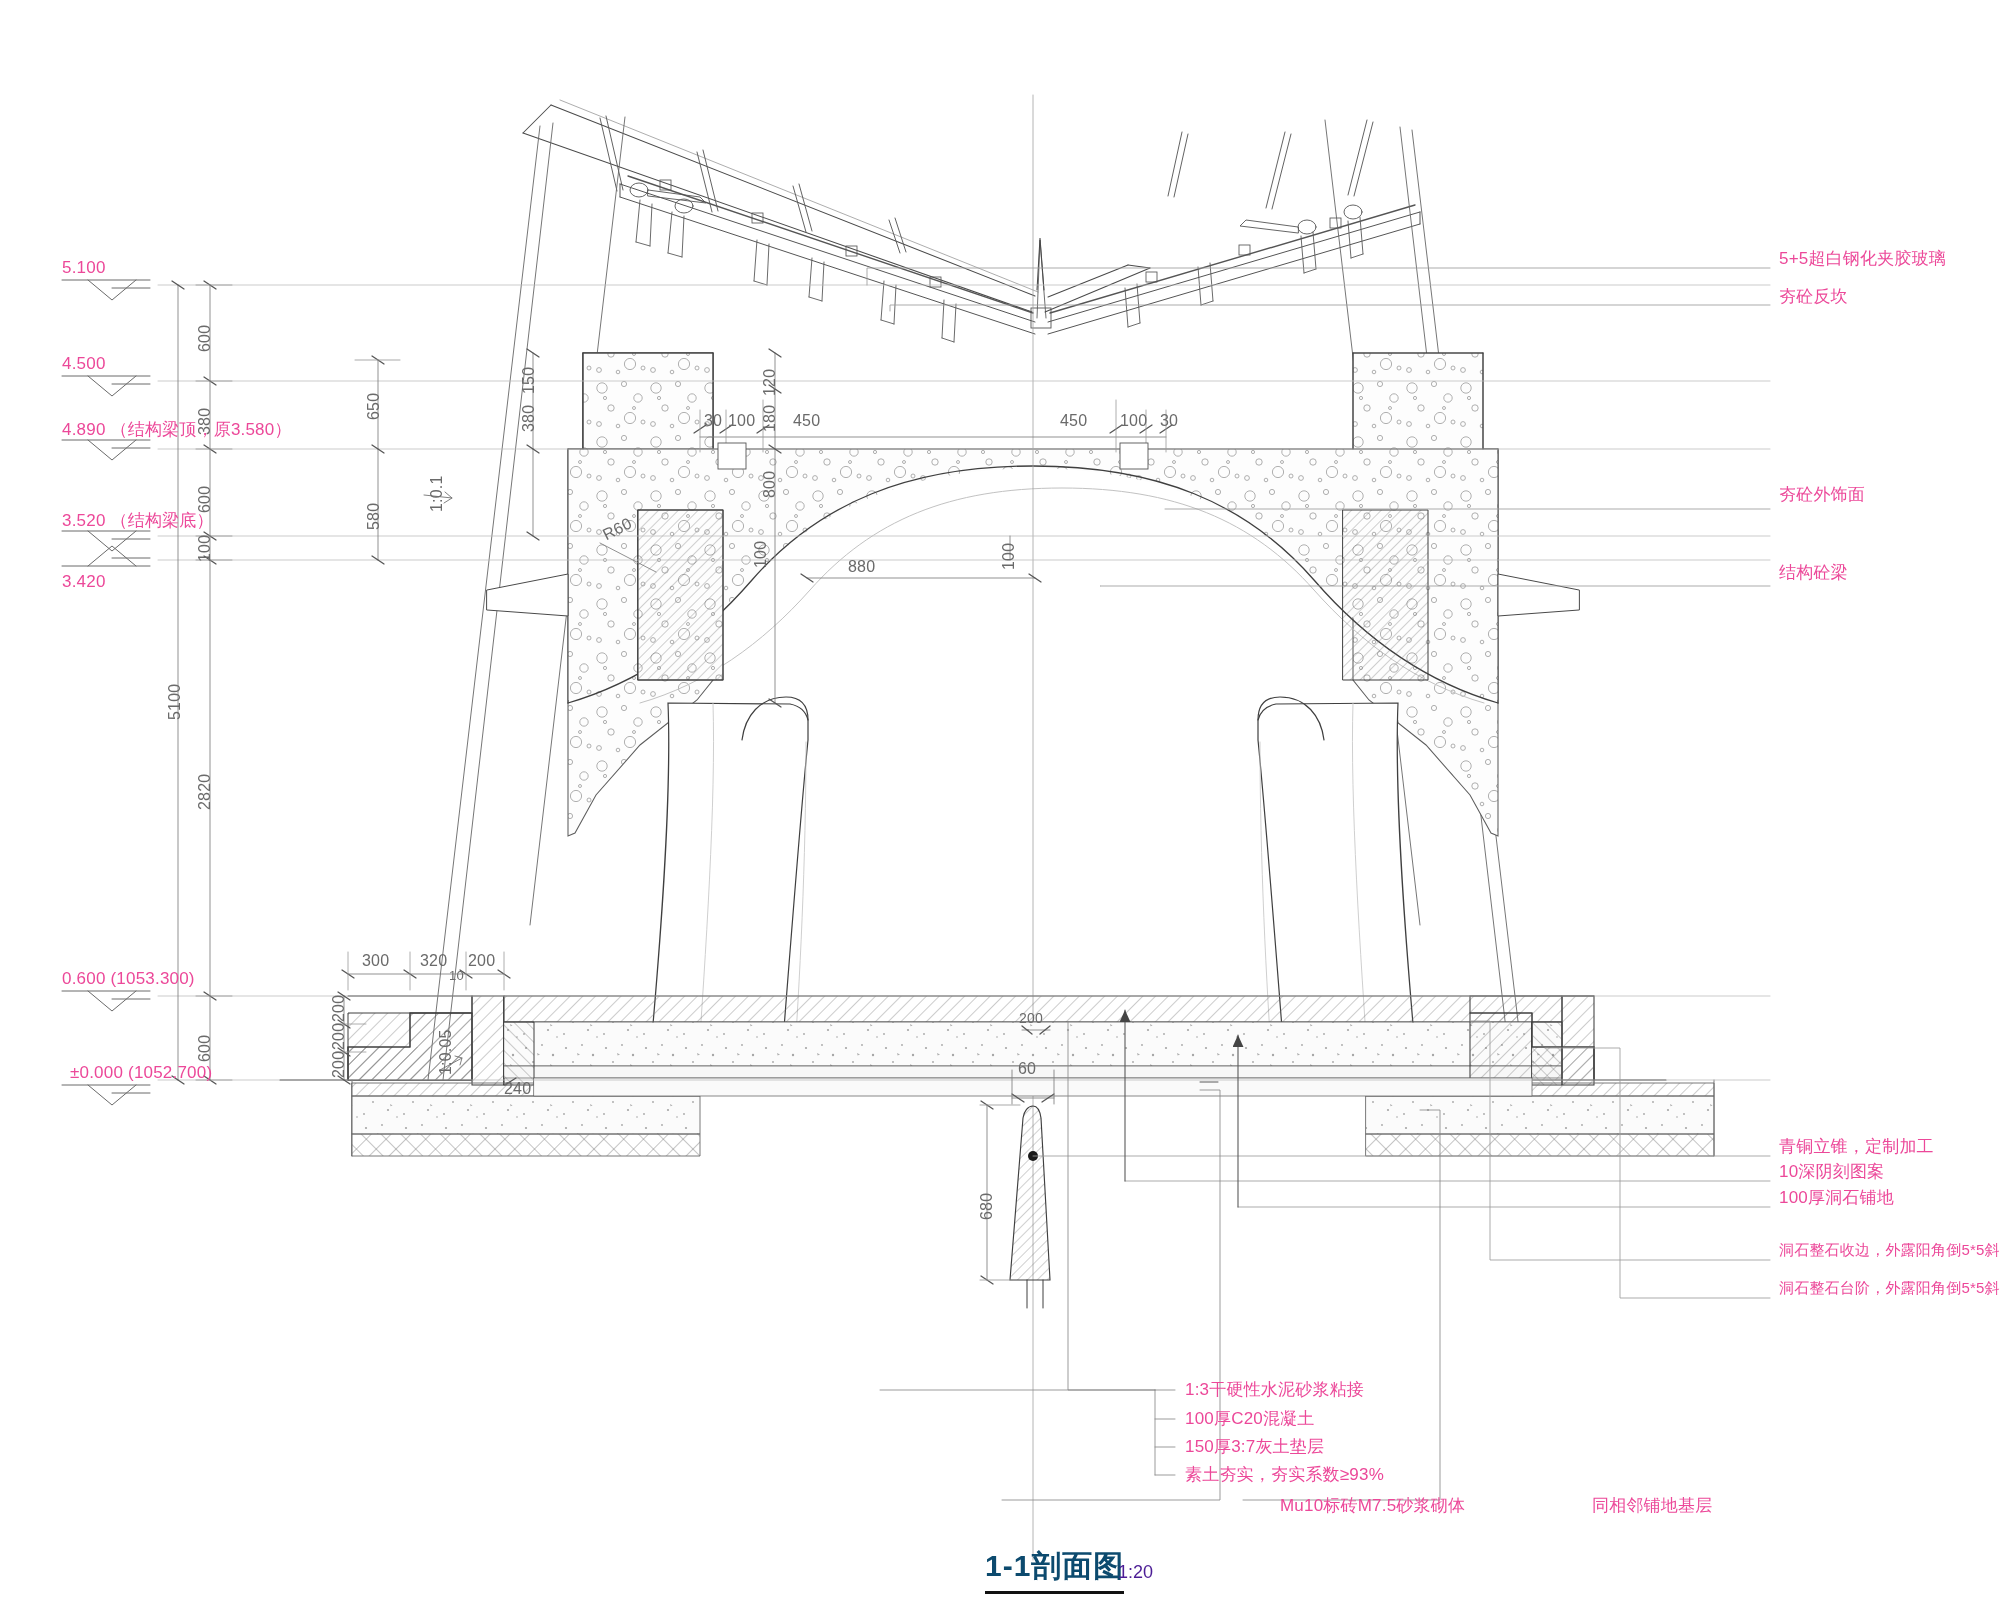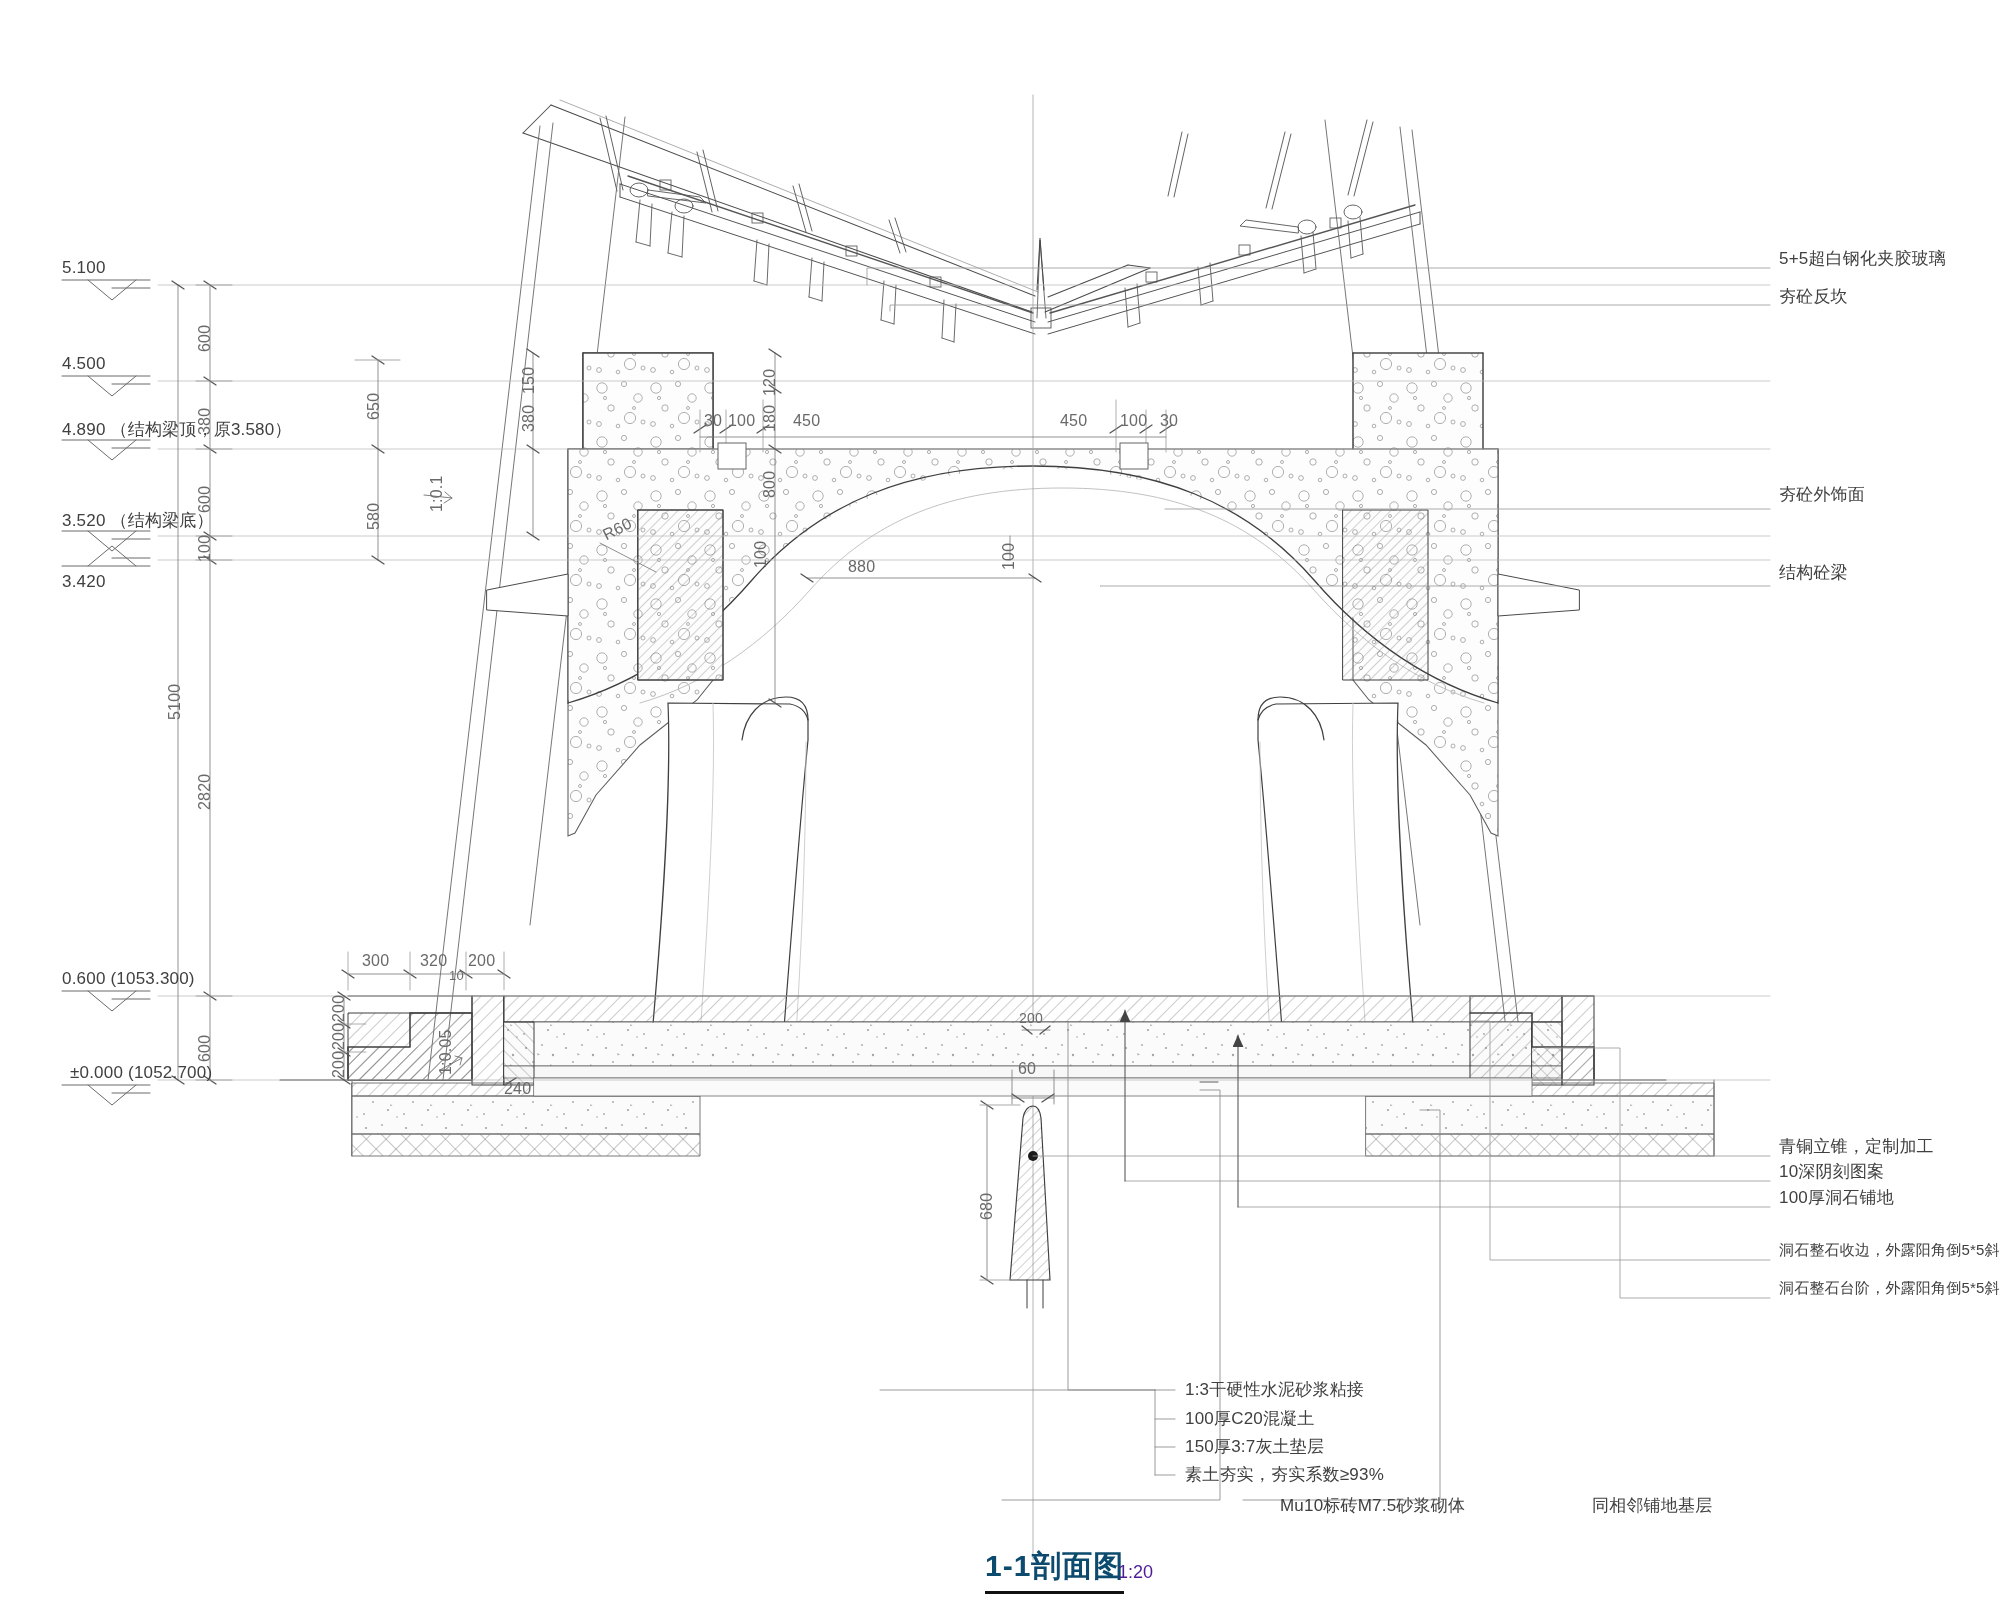--- a/index.html
+++ b/index.html
@@ -1,20 +1,20 @@
 <!DOCTYPE html>
 <html><head>
 <meta charset="utf-8">
 <style>
   html,body{margin:0;padding:0;background:#ffffff;}
   body{width:2000px;height:1603px;position:relative;overflow:hidden;
        font-family:"Liberation Sans","DejaVu Sans",sans-serif;color:#4a4a4a;}
   #root{position:absolute;left:0;top:0;width:2000px;height:1603px;}
   svg.dwg{position:absolute;left:0;top:0;width:2000px;height:1603px;}
-  .lbl{position:absolute;white-space:nowrap;font-size:17px;color:#404040;letter-spacing:.2px;}
+  .lbl{position:absolute;white-space:nowrap;font-size:17px;color:#ec4899;letter-spacing:.2px;}
   .lbl.sm{font-size:15px;}
   .lbl.dim{font-size:16px;color:#6a6a6a;}
   .vrt{transform:rotate(-90deg);transform-origin:left top;}
   .title{position:absolute;font-size:30px;color:#0c4a6e;font-weight:600;letter-spacing:1px;}
   .title-scale{position:absolute;font-size:18px;color:#4c1d95;}
 </style>
 </head>
 <body>
 
 <div id="root">

